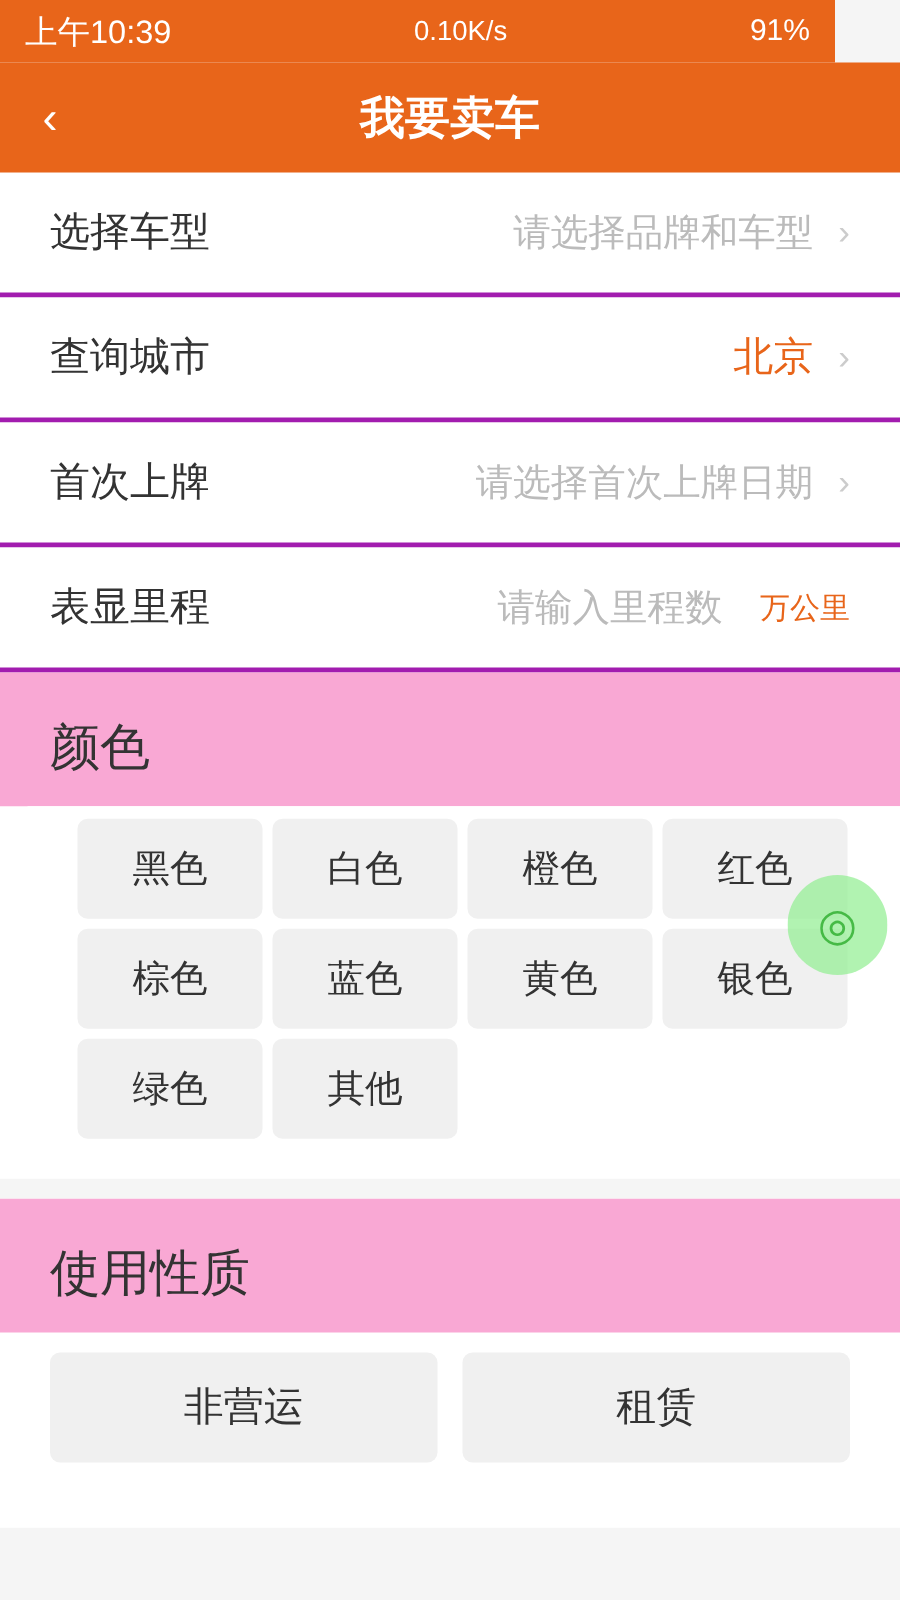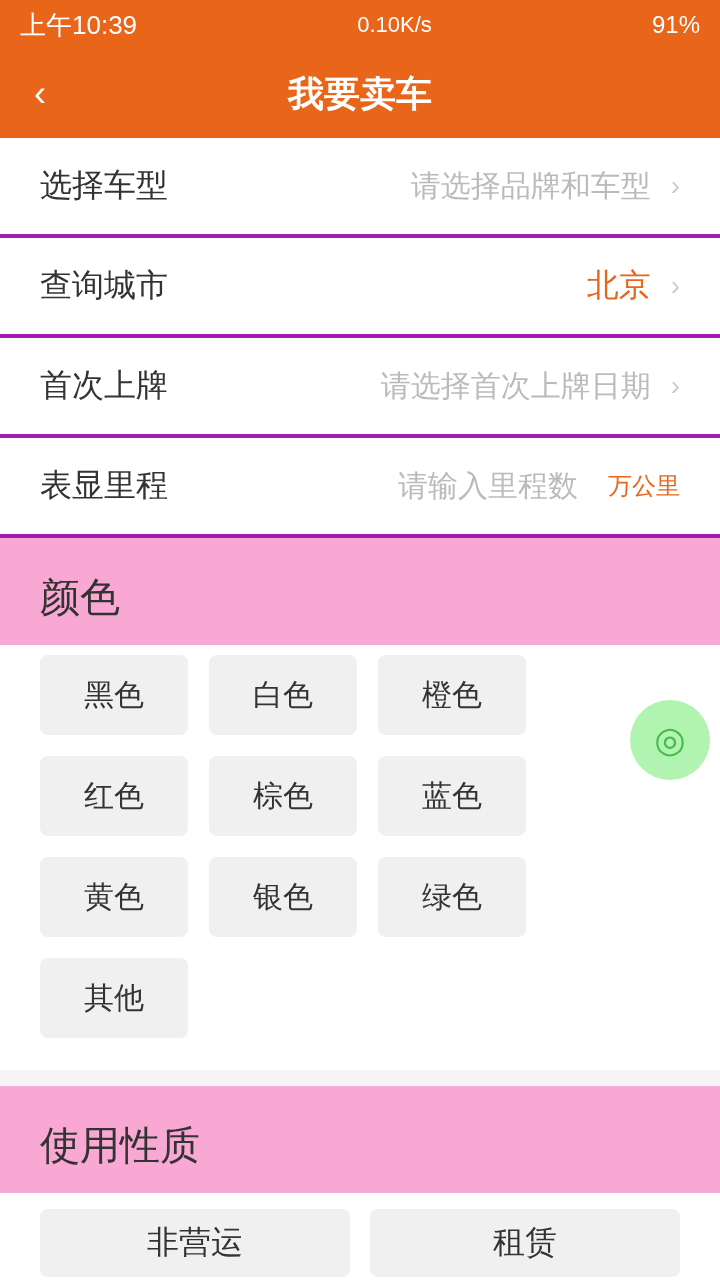--- a/index.html
+++ b/index.html
@@ -7,21 +7,21 @@
     body {
       width: 720px;
       min-height: 1280px;
       font-family: "PingFang SC", "Hiragino Sans GB", "Microsoft YaHei", sans-serif;
       background: #f5f5f5;
       font-size: 32px;
     }
 
     
     .status-bar {
-      width: 720px;
+      width: 668px;
       height: 50px;
       background: #e8651a;
       display: flex;
       align-items: center;
       justify-content: space-between;
       padding: 0 20px;
       color: white;
       font-size: 26px;
     }
     .status-left { font-weight: 500; }
@@ -103,21 +103,22 @@
       color: #333;
       background: #f9a8d4;
     }
 
     
     .color-grid {
       padding: 10px 40px 32px 40px;
       background: #fff;
       display: flex;
       flex-wrap: wrap;
-      gap: 21px;
+      gap: 8px;
+      margin-left: 22px;
     }
     .color-btn {
       width: 148px;
       height: 80px;
       background: #f0f0f0;
       border-radius: 8px;
       display: flex;
       align-items: center;
       justify-content: center;
       font-size: 30px;
@@ -137,21 +138,21 @@
       background: #fff;
       padding-bottom: 20px;
     }
     .usage-buttons {
       display: flex;
       gap: 20px;
       padding: 16px 40px 32px 40px;
     }
     .usage-btn {
       flex: 1;
-      height: 68px;
+      height: 88px;
       background: #f0f0f0;
       border-radius: 8px;
       display: flex;
       align-items: center;
       justify-content: center;
       font-size: 32px;
       color: #333;
       cursor: pointer;
       border: none;
     }

